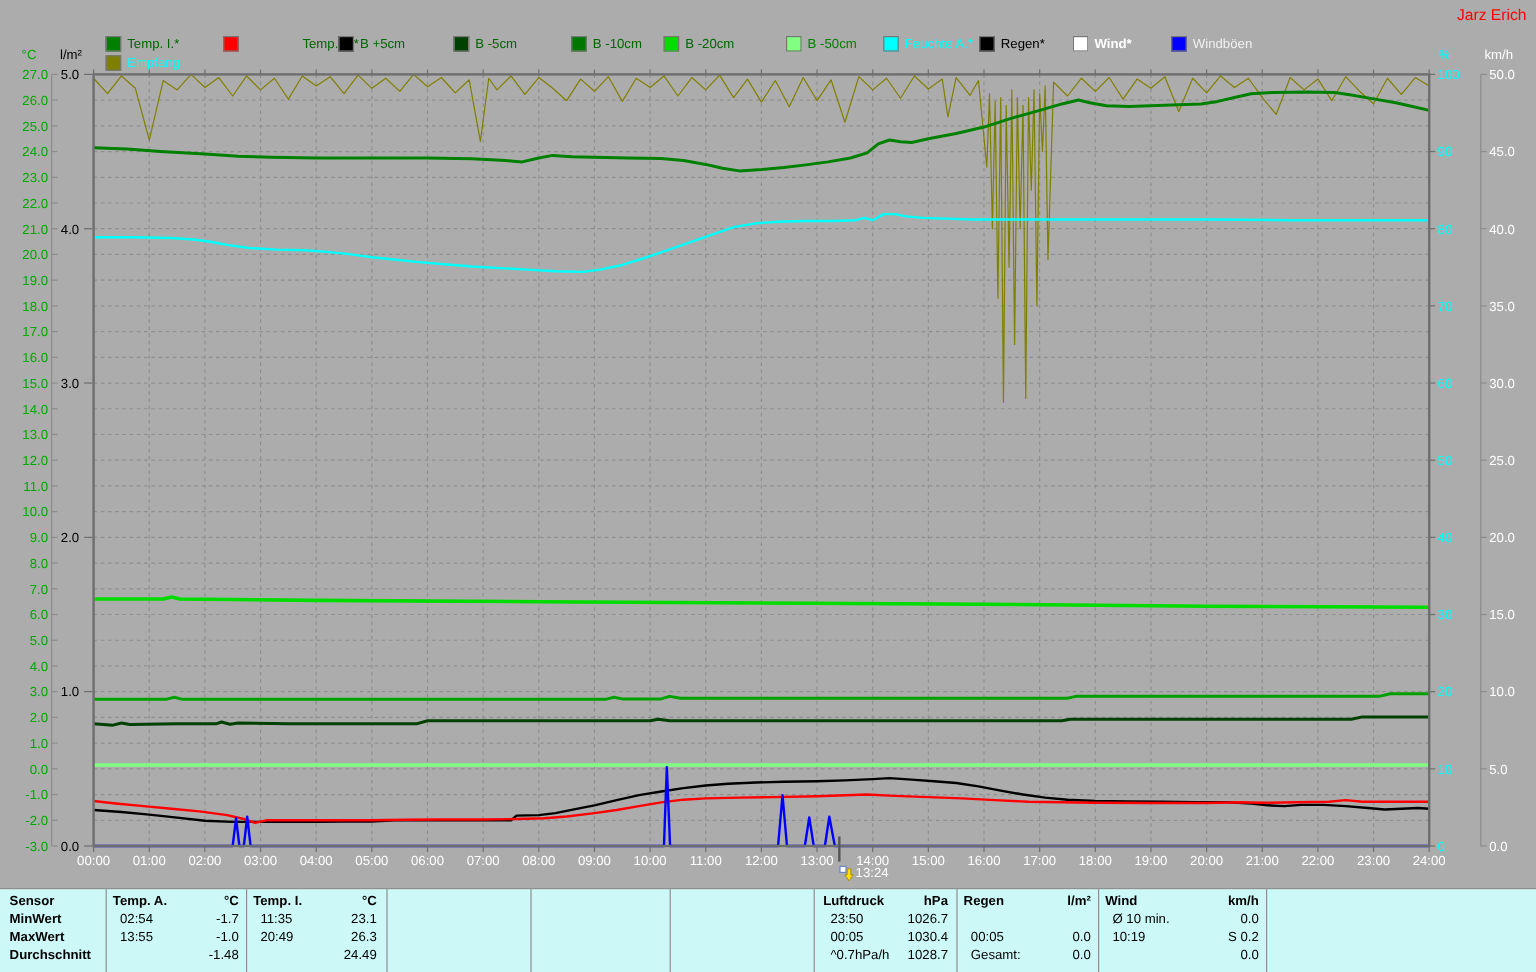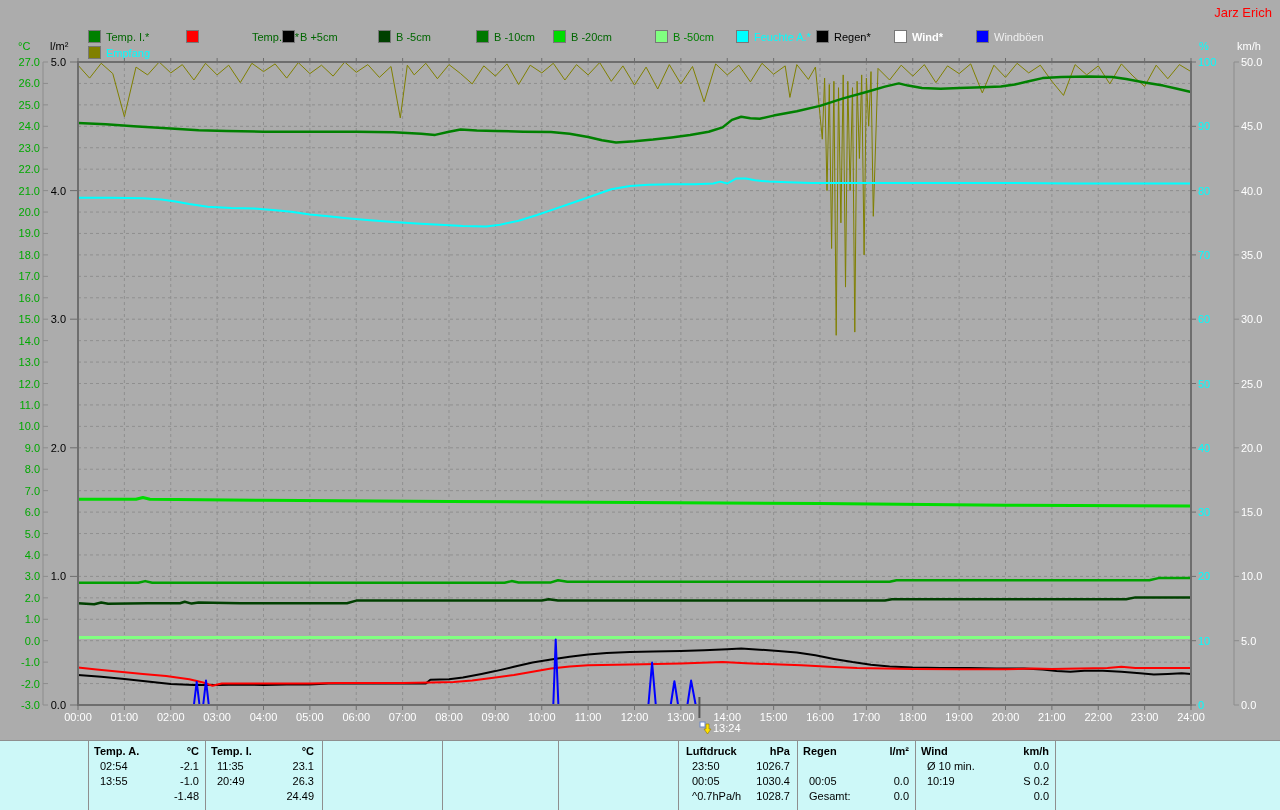--- a/index.html
+++ b/index.html
@@ -377,28 +377,34 @@
   <div class="stats">
       <div class="sep" style="left: 88px;"></div>
       <div class="sep" style="left: 205px;"></div>
       <div class="sep" style="left: 322px;"></div>
       <div class="sep" style="left: 442px;"></div>
       <div class="sep" style="left: 558px;"></div>
       <div class="sep" style="left: 678px;"></div>
       <div class="sep" style="left: 797px;"></div>
       <div class="sep" style="left: 915px;"></div>
       <div class="sep" style="left: 1055px;"></div>
+      <div class="scol rowlabels" style="left: 8px; width: 78px;">
+        <div style="top: 4px;">Sensor</div>
+        <div style="top: 19px;">MinWert</div>
+        <div style="top: 34px;">MaxWert</div>
+        <div style="top: 49px;">Durchschnitt</div>
+      </div>
       <div class="scol" style="left: 94px; width: 105px;">
         <div class="srow bold" style="top: 4px;">
           <span class="l">Temp. A.</span>
           <span class="r">°C</span>
         </div>
         <div class="srow" style="top: 19px;">
           <span class="l" style="left: 6px;">02:54</span>
-          <span class="r">-2.1</span>
+          <span class="r">-1.7</span>
         </div>
         <div class="srow" style="top: 34px;">
           <span class="l" style="left: 6px;">13:55</span>
           <span class="r">-1.0</span>
         </div>
         <div class="srow" style="top: 49px;">
           <span class="l" style="left: 6px;"></span>
           <span class="r">-1.48</span>
         </div>
       </div>

